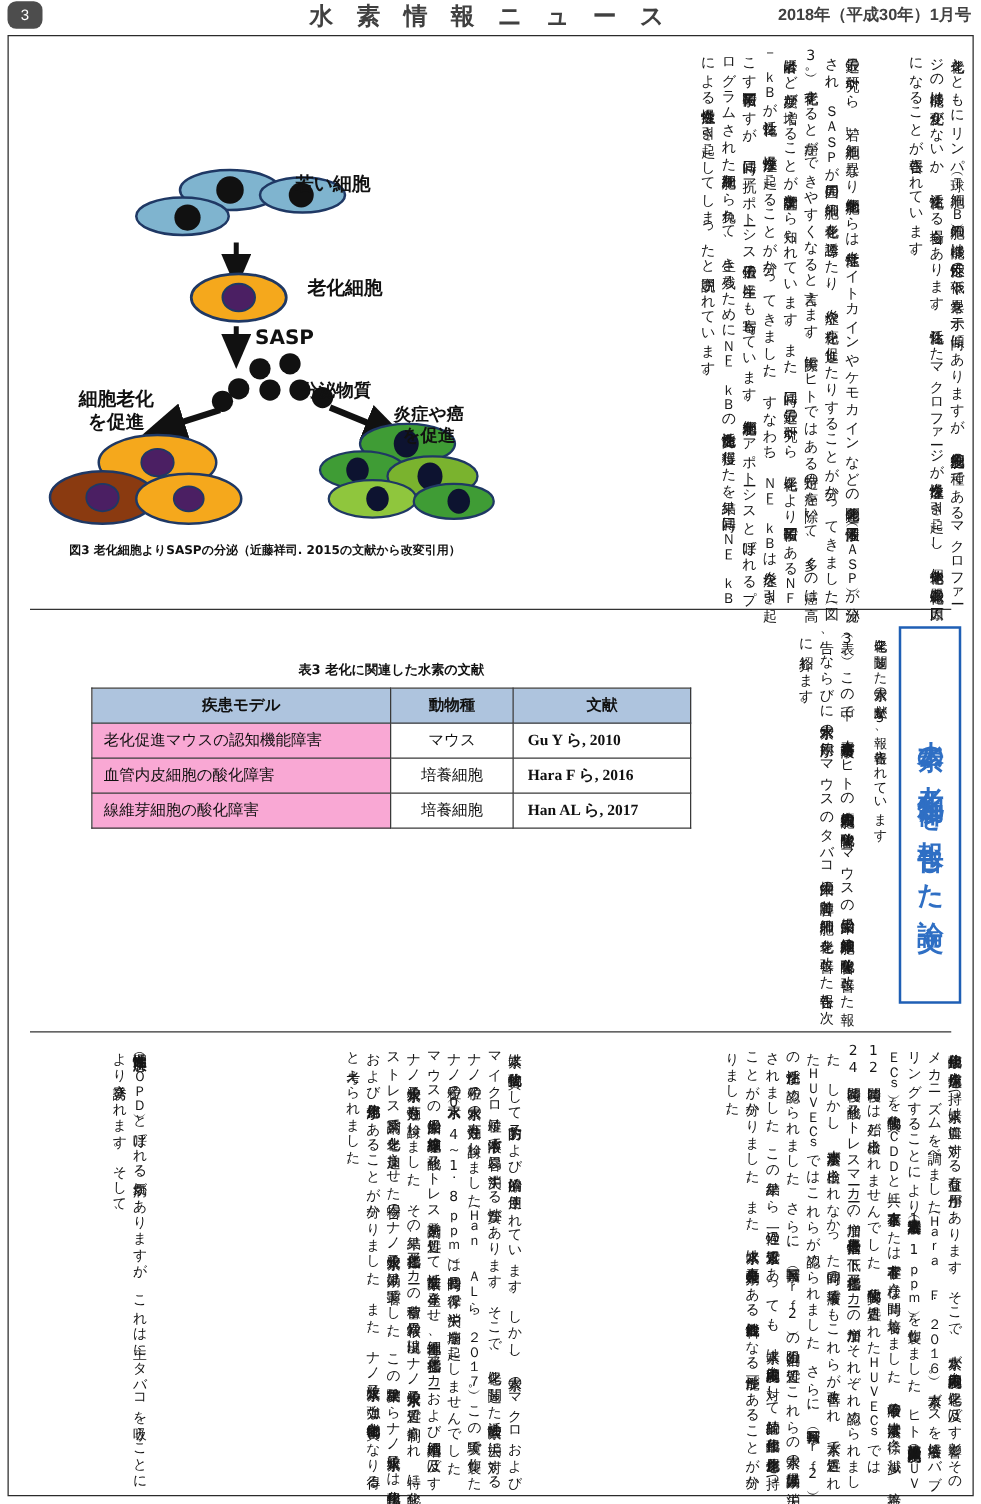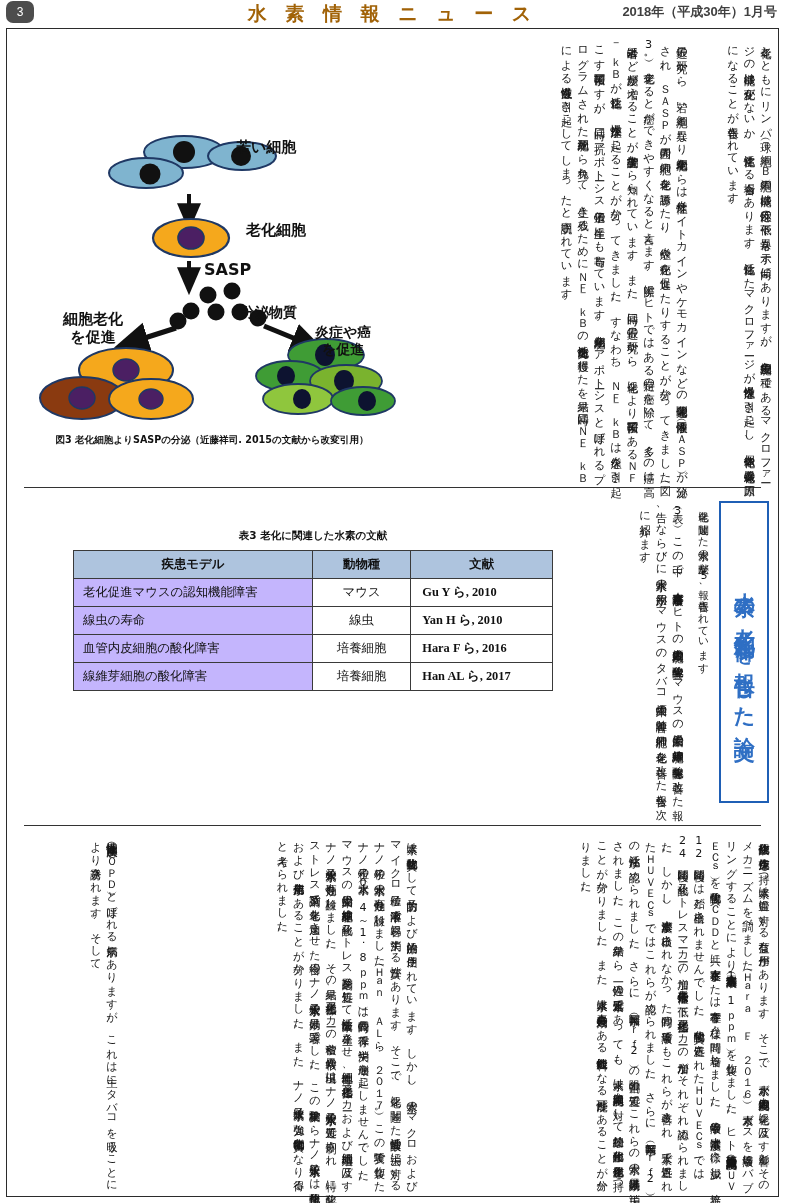--- a/index.html
+++ b/index.html
@@ -42,21 +42,21 @@
     display:flex; align-items:center; justify-content:center;
   }
   .masthead-title {
     position:absolute; left:0; top:0;
     width:785px; height:26px;
     text-align:center;
     font-size:19px;
     font-weight:bold;
     letter-spacing:6px;
     line-height:26px;
-    color:#a16207;
+    color:#404040;
     font-family:"DejaVu Sans","Liberation Sans",sans-serif;
   }
   .masthead-date {
     position:absolute; right:8px; top:3px;
     font-size:13px;
     font-weight:bold;
     color:#404040;
   }
 
   
@@ -194,21 +194,21 @@
   }
   table.lit th, table.lit td {
     border:1px solid #3a3a3a;
     padding:5px 4px;
     font-size:12.4px;
     text-align:center;
     color:#111;
     height:26px;
   }
   table.lit thead th { background:#aec4de; font-weight:bold; }
-  table.lit td.model { background:#c4b5fd; text-align:left; padding-left:9px; }
+  table.lit td.model { background:#f9a8d4; text-align:left; padding-left:9px; }
   table.lit td.ref   { background:#ffffff; text-align:left; padding-left:11px; font-family:"Liberation Serif","DejaVu Serif",serif; font-weight:bold; }
   table.lit td.sp    { background:#ffffff; }
   .col-model { width:231px;margin-top:17px; }
   .col-sp    { width:95px; }
   .col-ref   { width:137px; }
 
   
   #sec-bot {
     position:absolute;
     left:8px; top:828px;
@@ -346,25 +346,20 @@
             <th class="col-ref">文献</th>
           </tr>
         </thead>
         <tbody>
           <tr>
             <td class="model">老化促進マウスの認知機能障害</td>
             <td class="sp">マウス</td>
             <td class="ref">Gu Y ら, 2010</td>
           </tr>
           <tr>
-            <td class="model">線虫の寿命</td>
-            <td class="sp">線虫</td>
-            <td class="ref">Yan H ら, 2010</td>
-          </tr>
-          <tr>
             <td class="model">血管内皮細胞の酸化障害</td>
             <td class="sp">培養細胞</td>
             <td class="ref">Hara F ら, 2016</td>
           </tr>
           <tr>
             <td class="model">線維芽細胞の酸化障害</td>
             <td class="sp">培養細胞</td>
             <td class="ref">Han AL ら, 2017</td>
           </tr>
         </tbody>

